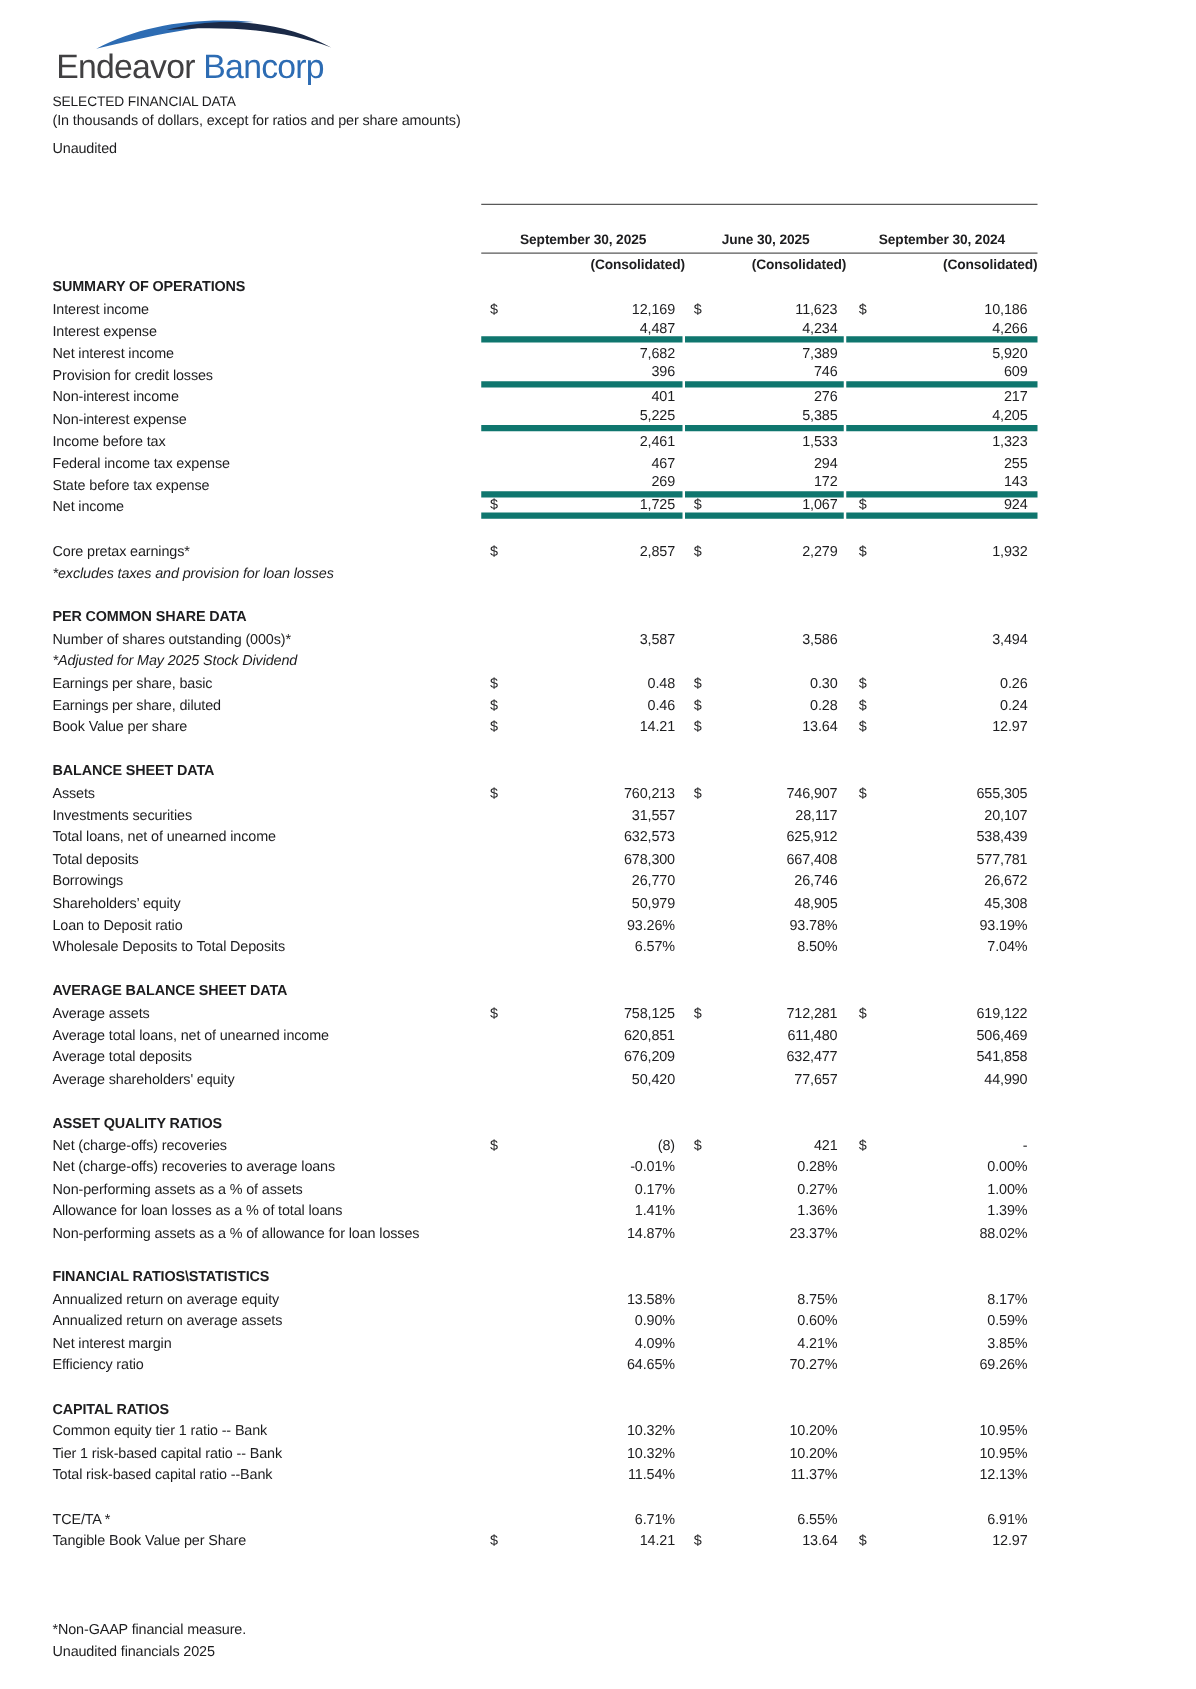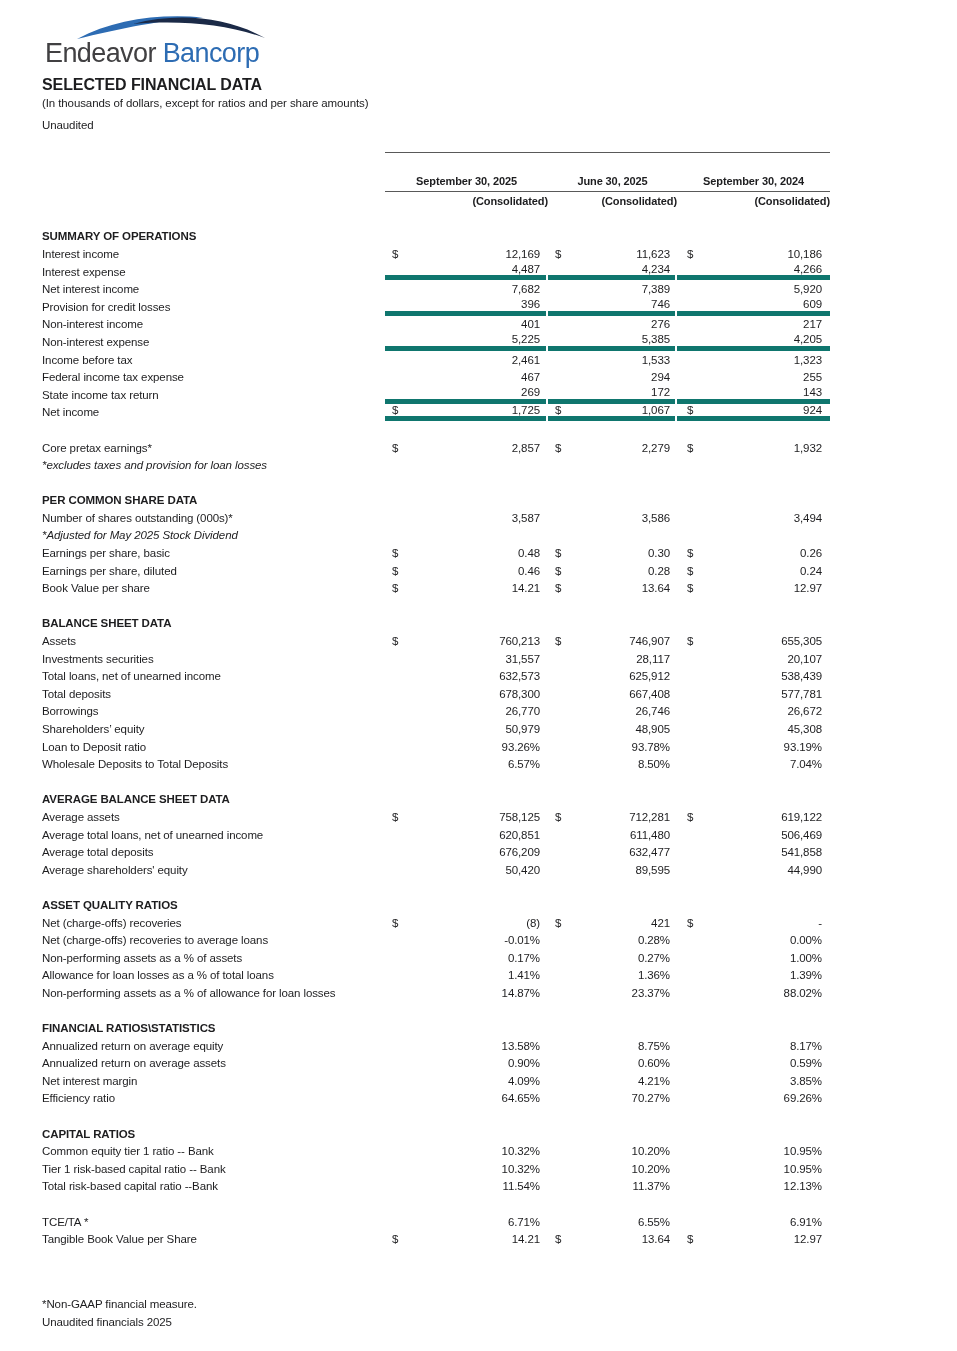--- a/index.html
+++ b/index.html
@@ -13,39 +13,39 @@
 
   
   .logo { position:absolute; left:45px; top:12px; width:230px; }
   .swoosh { display:block; margin-left:30px; }
   .logo-text { font-size:27px; letter-spacing:-0.6px; line-height:26px; margin-top:-2px; }
   .logo-word1 { color:#414042; }
   .logo-word2 { color:#2d6cb3; }
 
   
   .doc-head { position:absolute; left:42px; top:76px; }
-  .doc-title { font-weight:bold; font-size:16px; margin:0 0 3px 0; }
+  .doc-title { font-weight:normal; font-size:11px; margin:0 0 3px 0; }
   .doc-sub { font-size:11.5px; margin:0; }
   .doc-unaudited { font-size:11.5px; margin-top:10px; }
 
   
-  .fin-table { position:absolute; left:42px; top:152px; width:788px; }
+  .fin-table { position:absolute; left:42px; top:163px; width:788px; }
   .thead-band {
     margin-left:343px; width:445px; height:40px; box-sizing:border-box;
     border-top:1px solid #595959; border-bottom:1px solid #595959;
     display:flex; align-items:flex-end;
   }
   .thead-band .hcell { box-sizing:border-box; text-align:center; font-weight:bold; font-size:11px; padding-bottom:4px; }
   .consol-row { margin-left:343px; width:445px; height:17.6px; display:flex; align-items:center; }
   .consol-row .hcell { box-sizing:border-box; text-align:right; font-weight:bold; font-size:11px; }
   .hc0 { width:163px; }
   .hc1 { width:129px; }
   .hc2 { width:153px; }
 
-  .tbody { margin-top:18px; }
+  .tbody { margin-top:1px; }
   .row { display:flex; height:17.6px; align-items:center; }
   .row.spacer { height:17.6px; }
   .cell { box-sizing:border-box; }
   .cell.label { flex:0 0 343px; white-space:nowrap; overflow:visible; }
   .cell.label.section-title { font-weight:bold; }
   .cell.label.italic { font-style:italic; }
   .num { display:flex; align-items:center; height:100%; }
   .num .val { margin-left:auto; white-space:nowrap; }
   .num .dollar { white-space:nowrap; }
   .col0 { flex:0 0 161px; margin-right:2px; padding:0 6px 0 7px; }
@@ -182,21 +182,21 @@
             <span class="val">467</span>
           </div>
           <div class="cell num col1">
             <span class="val">294</span>
           </div>
           <div class="cell num col2">
             <span class="val">255</span>
           </div>
         </div>
         <div class="row">
-          <div class="cell label">State income tax return</div>
+          <div class="cell label">State before tax expense</div>
           <div class="cell num col0 rule-bottom">
             <span class="val">269</span>
           </div>
           <div class="cell num col1 rule-bottom">
             <span class="val">172</span>
           </div>
           <div class="cell num col2 rule-bottom">
             <span class="val">143</span>
           </div>
         </div>
@@ -443,21 +443,21 @@
           <div class="cell num col2">
             <span class="val">541,858</span>
           </div>
         </div>
         <div class="row">
           <div class="cell label">Average shareholders' equity</div>
           <div class="cell num col0">
             <span class="val">50,420</span>
           </div>
           <div class="cell num col1">
-            <span class="val">89,595</span>
+            <span class="val">77,657</span>
           </div>
           <div class="cell num col2">
             <span class="val">44,990</span>
           </div>
         </div>
         <div class="row spacer"></div>
         <div class="row">
           <div class="cell label section-title">ASSET QUALITY RATIOS</div>
         </div>
         <div class="row">

